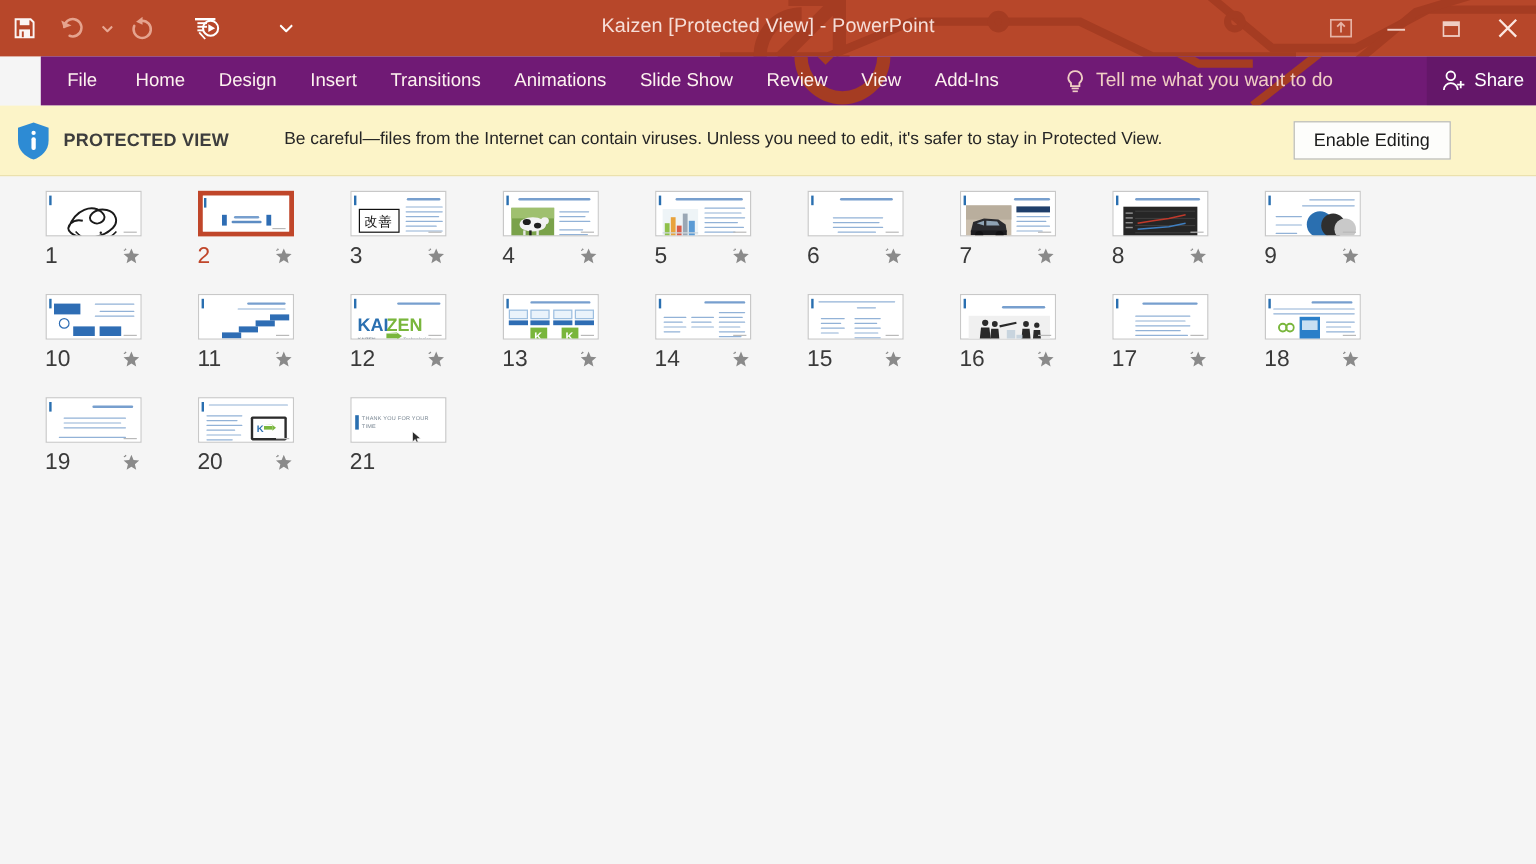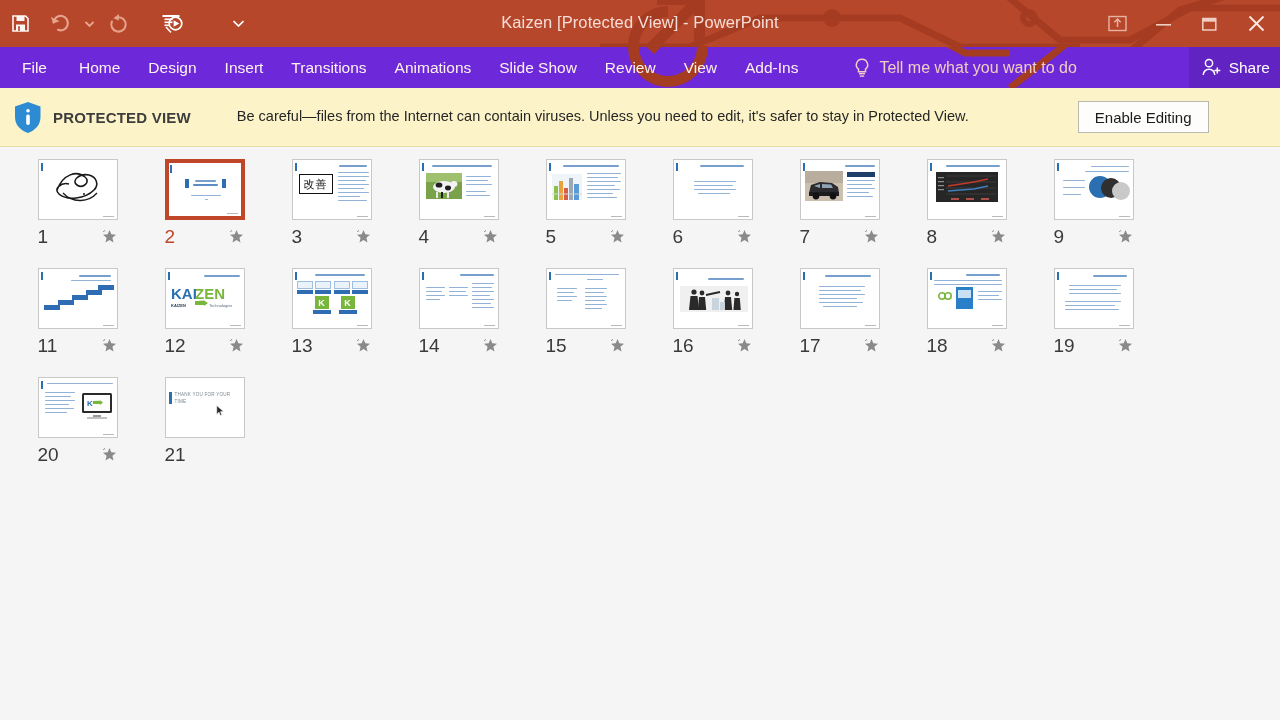--- a/index.html
+++ b/index.html
@@ -61,24 +61,25 @@
     width: 46px; height: 40px;
     display: flex; align-items: center; justify-content: center;
   }
   .win-btn.close { width: 48px; }
   .win-btn svg, .win-btn span { display: block; }
 
   
   .ribbon {
     position: relative;
     height: 41px;
-    background: #6d28d9;
+    background: #701a75;
     display: flex;
     align-items: center;
     overflow: hidden;
+    margin-left: 34px;
   }
   .ribbon-bg { position: absolute; inset: 0; pointer-events: none; }
   .tabs {
     position: relative;
     display: flex; align-items: center;
     height: 41px;
     z-index: 3;
   }
   .tab {
     color: #fdf2ef;
@@ -165,21 +166,21 @@
     padding-left: 14px;
   }
   .cell {
     width: 127px;
     margin: 0 0 22px 0;
     display: flex;
     flex-direction: column;
     align-items: center;
   }
   .thumb-wrap {
-    width: 80px; height: 61px;
+    width: 80px; height: 38px;
     position: relative;
   }
   .thumb {
     position: absolute; inset: 0;
     background: #fff;
     border: 1px solid #c8c8c8;
     overflow: hidden;
   }
   .cell.selected .thumb {
     border: 4px solid #c0462a;
@@ -621,20 +622,46 @@
         </div>
       <div class="meta">
         <span class="num">9</span>
         <svg class="star" viewBox="0 0 17 17">
             <path d="M8.5 2 L10.3 6.3 L15 6.7 L11.4 9.8 L12.5 14.4 L8.5 11.9 L4.5 14.4 L5.6 9.8 L2 6.7 L6.7 6.3 Z" fill="#8a8a8a"></path>
             <path d="M3.2 2.3 L4.1 3.2 M2.2 3.6 L3.3 3.3" stroke="#8a8a8a" stroke-width="1"></path>
           </svg>
       </div>
     </div>
 
+    <div class="cell">
+      <div class="thumb-wrap">
+          <div class="thumb">
+            <div class="sl">
+        <div class="bar-l"></div>
+        <div class="blk" style="left:6px;top:7px;width:22px;height:9px"></div>
+        <div class="crc" style="left:10px;top:19px;width:9px;height:9px;border:1.4px solid #2e6db4"></div>
+        <div class="blk" style="left:22px;top:26px;width:18px;height:8px"></div>
+        <div class="blk" style="left:44px;top:26px;width:18px;height:8px"></div>
+        <div class="crc" style="left:26px;top:37px;width:9px;height:9px;border:1.4px solid #2e6db4"></div>
+        <div class="crc" style="left:48px;top:37px;width:9px;height:9px;border:1.4px solid #2e6db4"></div>
+        <div class="ln" style="left:40px;top:7px;width:33px"></div>
+        <div class="ln" style="left:44px;top:13px;width:29px"></div>
+        <div class="ln" style="left:40px;top:17px;width:33px"></div>
+        <div class="foot"></div>
+      </div>
+          </div>
+        </div>
+      <div class="meta">
+        <span class="num">10</span>
+        <svg class="star" viewBox="0 0 17 17">
+            <path d="M8.5 2 L10.3 6.3 L15 6.7 L11.4 9.8 L12.5 14.4 L8.5 11.9 L4.5 14.4 L5.6 9.8 L2 6.7 L6.7 6.3 Z" fill="#8a8a8a"></path>
+            <path d="M3.2 2.3 L4.1 3.2 M2.2 3.6 L3.3 3.3" stroke="#8a8a8a" stroke-width="1"></path>
+          </svg>
+      </div>
+    </div>
 
     <div class="cell">
       <div class="thumb-wrap">
           <div class="thumb">
             <div class="sl">
         <div class="bar-l"></div>
         <div class="ttl" style="left:40px;top:6px;width:32px"></div>
         <div class="ln" style="left:32px;top:11px;width:40px"></div>
         <div class="blk" style="left:5px;top:36px;width:16px;height:5px"></div>
         <div class="blk" style="left:19px;top:31px;width:16px;height:5px"></div>

